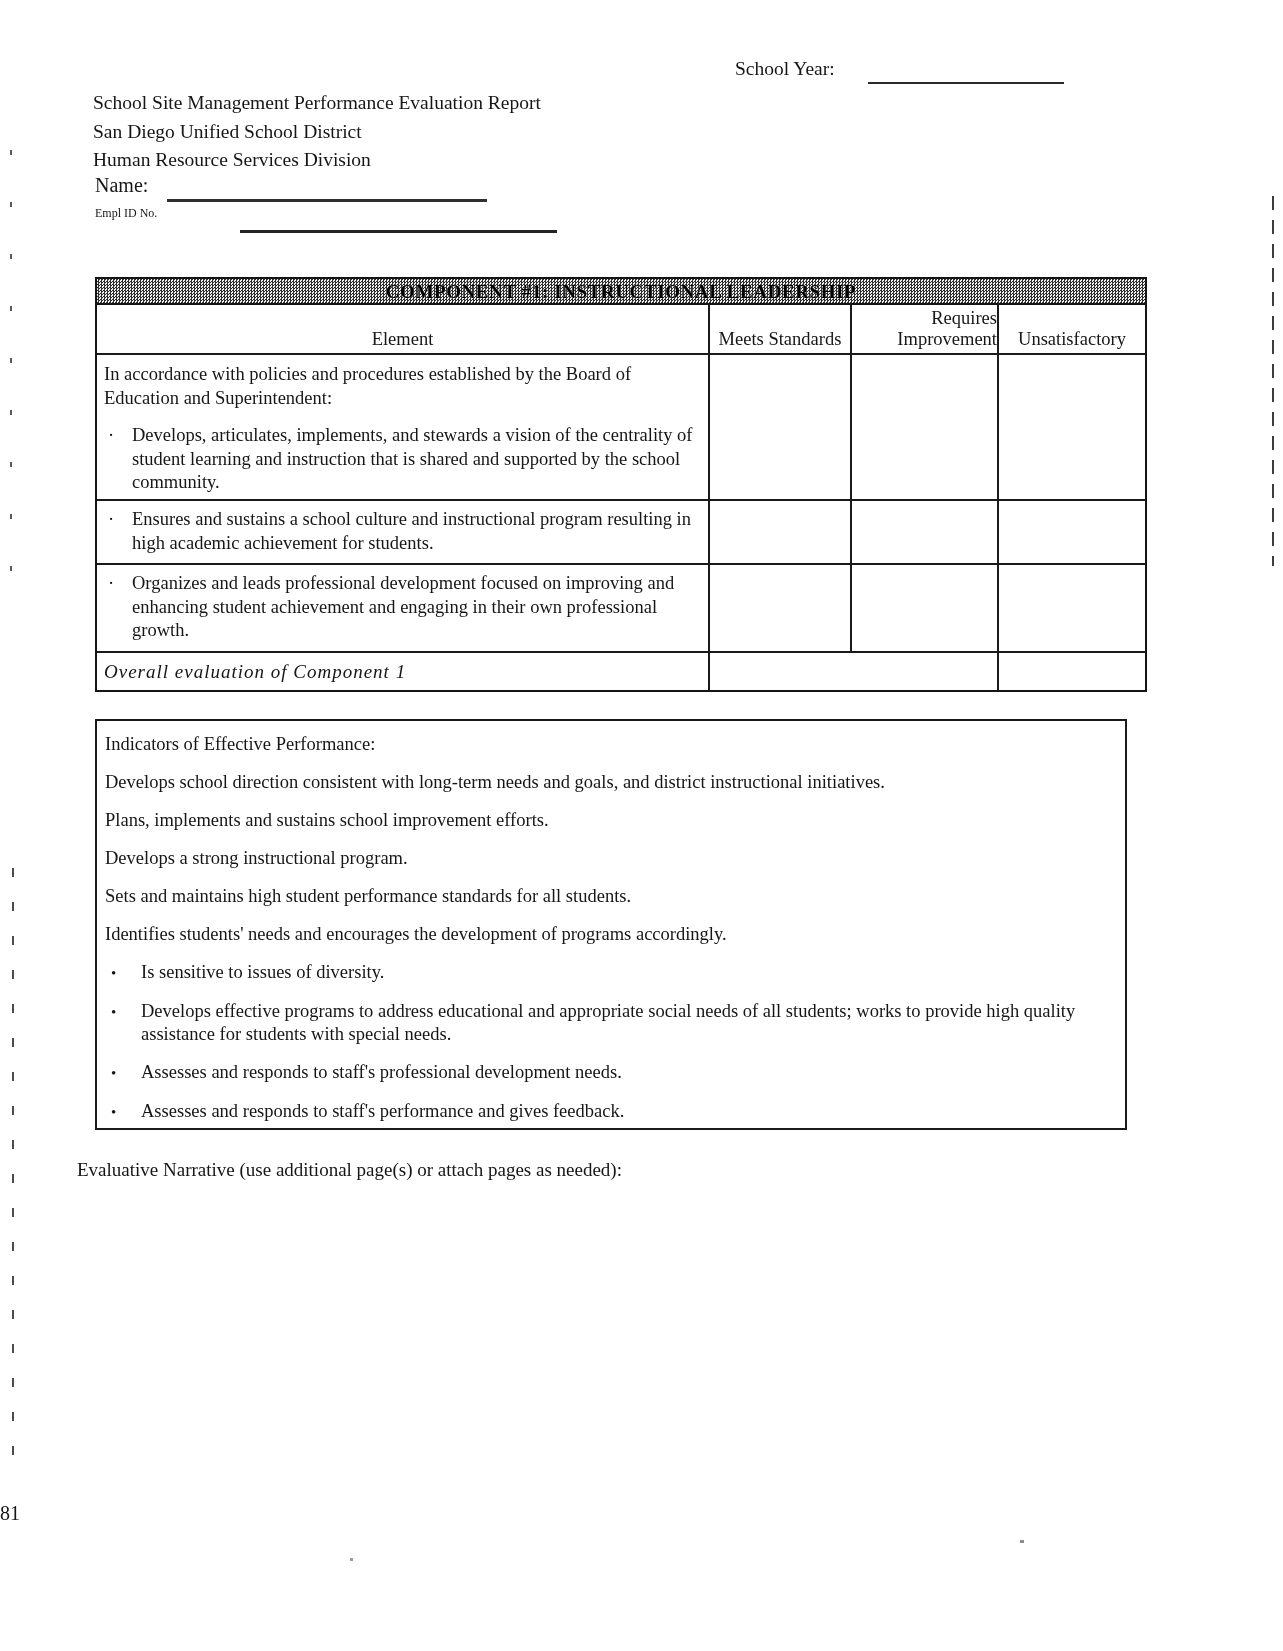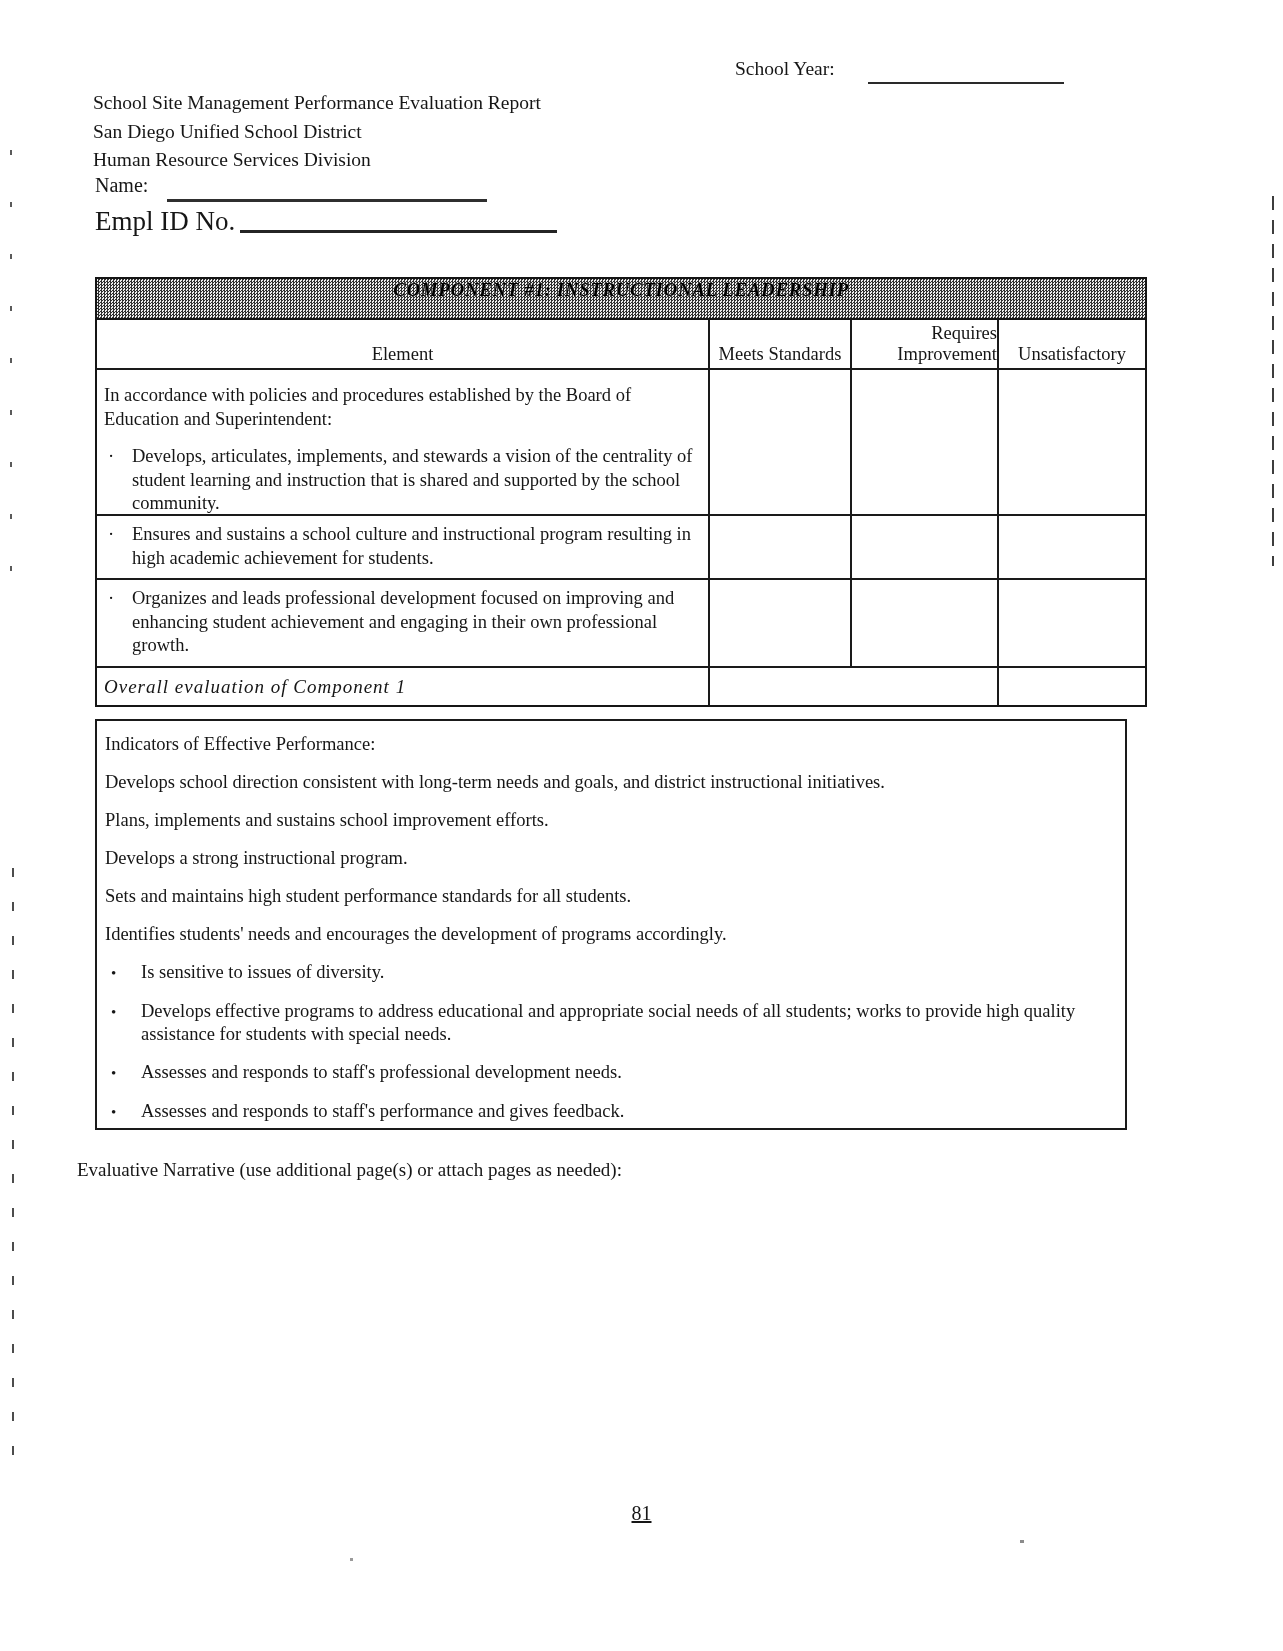--- a/index.html
+++ b/index.html
@@ -13,55 +13,55 @@
     overflow:hidden;
   }
   *{box-sizing:border-box;}
 
   
   .title-block{position:absolute;left:93px;top:55px;font-size:19.5px;line-height:28.5px;margin-top:34px;}
   .school-year{position:absolute;left:735px;top:58px;font-size:19.5px;}
   .sy-line{position:absolute;left:868px;top:62px;width:196px;height:22px;border-bottom:2px solid #2a2a2a;}
   .name-row{position:absolute;left:95px;top:174px;font-size:20px;}
   .name-line{position:absolute;left:167px;top:180px;width:320px;height:22px;border-bottom:3px solid #2f2f2f;}
-  .empl-row{position:absolute;left:95px;top:206px;font-size:27px;}
+  .empl-row{position:absolute;left:95px;top:206px;font-size:12px;}
   .empl-line{position:absolute;left:240px;top:211px;width:317px;height:22px;border-bottom:3px solid #242424;}
 
   
   .comp-table{
     position:absolute;left:95px;top:277px;width:1052px;
     border:2px solid #151515;background:#fff;
   }
   .band{
-    height:41px;border-bottom:2px solid #151515;
+    height:26px;border-bottom:2px solid #151515;
     background-color:#9a9a9a;
     background-image:repeating-conic-gradient(#2f2f2f 0% 25%, #ededed 0% 50%);
     background-size:3px 3px;
-    display:flex;align-items:flex-start;justify-content:center;font-style:italic;
+    display:flex;align-items:flex-end;justify-content:center;
   }
   .band span{
     font-weight:700;font-size:19px;letter-spacing:.6px;color:#000;
     text-shadow:0 0 1px #cfcfcf;
     white-space:nowrap;
   }
   .cols{display:grid;grid-template-columns:611px 142px 147px 1fr;}
   .cols-overall{display:grid;grid-template-columns:611px 289px 1fr;}
   .hdr{height:50px;border-bottom:2px solid #1a1a1a;}
   .hdr .cell{
     display:flex;align-items:flex-end;justify-content:center;
     font-size:18.5px;line-height:21px;text-align:right;padding-bottom:3px;
   }
   .cell{border-left:2px solid #1a1a1a;}
   .cell:first-child{border-left:none;}
   .row1{height:146px;border-bottom:2px solid #1a1a1a;}
   .row2{height:64px;border-bottom:2px solid #1a1a1a;}
   .row3{height:88px;border-bottom:2px solid #1a1a1a;}
   .rowO{height:37px;}
   .el{
-    font-size:18.5px;line-height:23.5px;padding:14px 10px 0 7px;
+    font-size:18.5px;line-height:23.5px;padding:8px 10px 0 7px;
   }
   .el .bullet-item{display:flex;margin-top:14px;}
   .row2 .el,.row3 .el{padding-top:7px;}
   .row2 .el .bullet-item,.row3 .el .bullet-item{margin-top:0;}
   .bdot{width:28px;flex:0 0 28px;text-align:left;padding-left:4px;}
   .btxt{flex:1;}
   .overall-label{
     font-style:italic;font-size:19px;letter-spacing:1px;
     padding:7px 0 0 7px;line-height:24px;
   }
@@ -75,21 +75,21 @@
   }
   .ind-box p{margin:15px 0 0 0;padding:0 12px 0 8px;}
   .ind-box p.first{margin-top:0;}
   .ind-bullet{display:flex;margin-top:15px;padding:0 10px 0 14px;}
   .ind-bullet .bdot2{width:30px;flex:0 0 30px;font-size:15px;padding-top:1px;}
   .ind-bullet .btxt2{flex:1;}
 
   
   .narrative-label{position:absolute;left:77px;top:1159px;font-size:19px;}
   .narrative-area{position:absolute;left:95px;top:1195px;width:1030px;height:270px;}
-  .page-number{position:absolute;left:0;top:1502px;width:1283px;text-align:center;font-size:20px;text-decoration:underline;}
+  .page-number{position:absolute;left:0;top:1502px;width:1283px;font-size:20px;}
 
   
   .art-v1{position:absolute;left:10px;top:150px;width:2px;height:430px;
     background:repeating-linear-gradient(to bottom,#5a5a5a 0 5px,transparent 5px 52px);}
   .art-v2{position:absolute;left:12px;top:868px;width:2px;height:590px;
     background:repeating-linear-gradient(to bottom,#4c4c4c 0 9px,transparent 9px 34px);}
   .art-v3{position:absolute;left:1272px;top:196px;width:2px;height:370px;
     background:repeating-linear-gradient(to bottom,#3d3d3d 0 14px,transparent 14px 24px);}
   .speck1{position:absolute;left:1020px;top:1540px;width:4px;height:3px;background:#8b8b8b;}
   .speck2{position:absolute;left:350px;top:1558px;width:3px;height:3px;background:#9a9a9a;}

